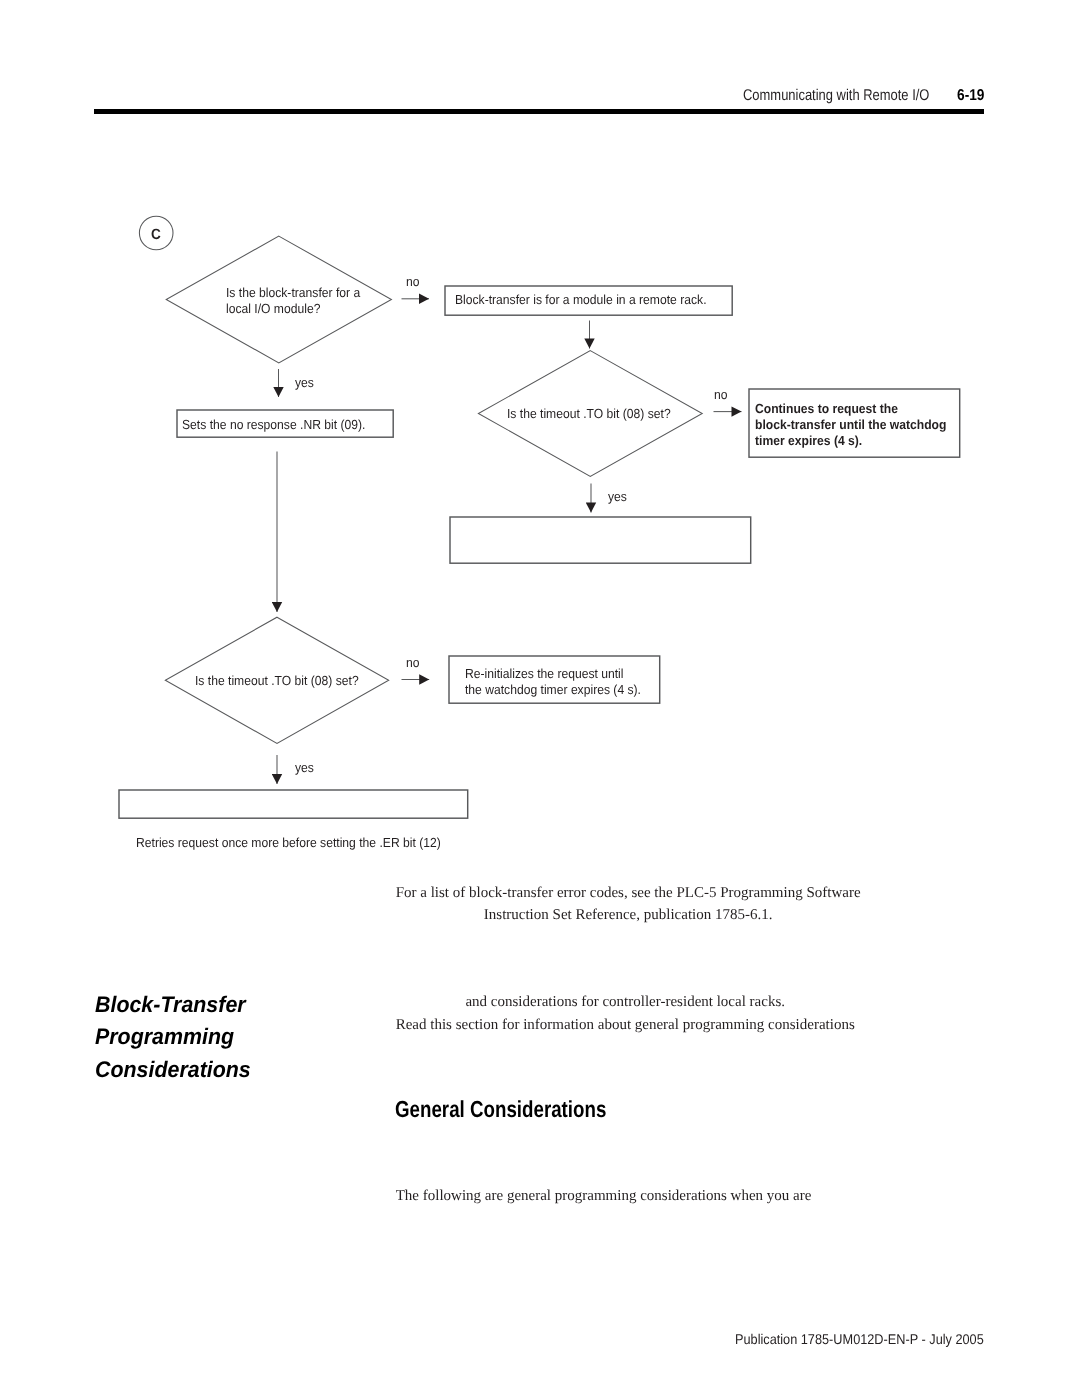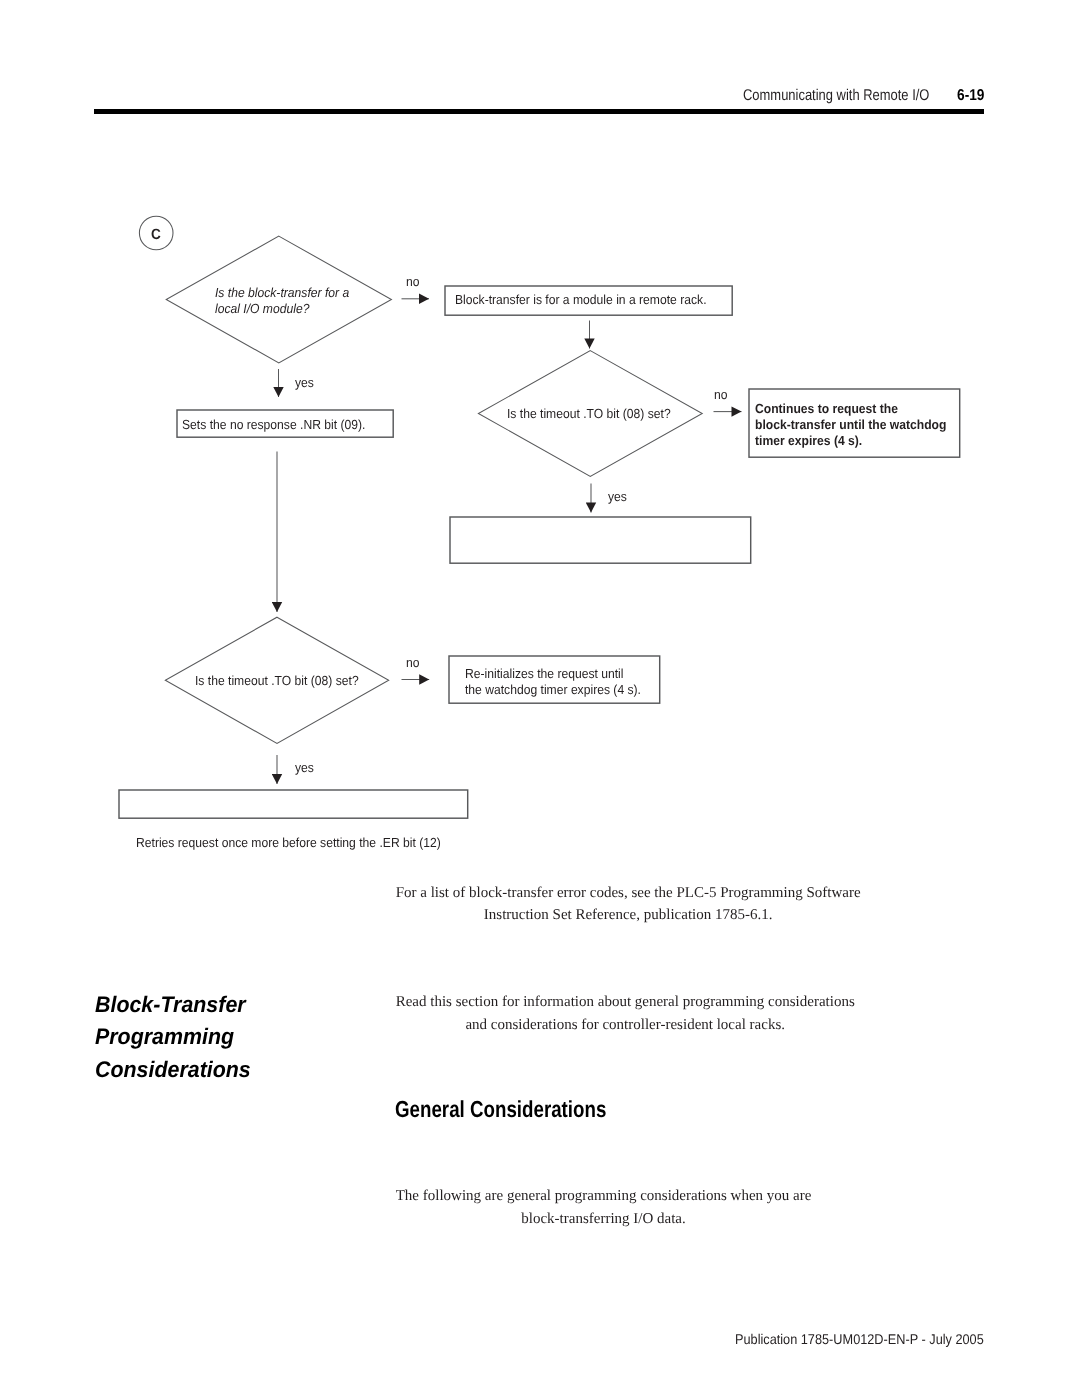--- a/index.html
+++ b/index.html
@@ -73,35 +73,35 @@
       <line x1="589.5" y1="320.5" x2="589.5" y2="348.5"></line>
       <line x1="713.5" y1="411.6" x2="741.5" y2="411.6"></line>
       <line x1="591" y1="483.5" x2="591" y2="512.5"></line>
       <line x1="277" y1="451.5" x2="277" y2="612"></line>
       <line x1="401.5" y1="679.5" x2="429.2" y2="679.5"></line>
       <line x1="277" y1="755" x2="277" y2="784"></line>
     </g>
 </svg>
 <div id="flow-text">
     <div class="fnode-text bold" style="left: 151.3px; top: 227.17px;"><div class="ln">C</div></div>
-    <div class="fnode-text" style="left: 215px; top: 284.83px; font-style: italic;"><div class="ln">Is the block-transfer for a</div><div class="ln">local I/O module?</div></div>
+    <div class="fnode-text" style="left: 226px; top: 284.83px;"><div class="ln">Is the block-transfer for a</div><div class="ln">local I/O module?</div></div>
     <div class="fnode-text" style="left: 405.5px; top: 274.33px;"><div class="ln">no</div></div>
     <div class="fnode-text" style="left: 295.2px; top: 374.73px;"><div class="ln">yes</div></div>
     <div class="fnode-text" style="left: 454.8px; top: 291.73px;"><div class="ln">Block-transfer is for a module in a remote rack.</div></div>
     <div class="fnode-text" style="left: 182.4px; top: 416.93px;"><div class="ln">Sets the no response .NR bit (09).</div></div>
     <div class="fnode-text" style="left: 507.4px; top: 405.93px;"><div class="ln">Is the timeout .TO bit (08) set?</div></div>
     <div class="fnode-text" style="left: 713.7px; top: 387.23px;"><div class="ln">no</div></div>
     <div class="fnode-text" style="left: 607.8px; top: 489.03px;"><div class="ln">yes</div></div>
     <div class="fnode-text" style="left: 755px; top: 401.23px; font-weight: bold;"><div class="ln">Continues to request the</div><div class="ln">block-transfer until the watchdog</div><div class="ln">timer expires (4 s).</div></div>
     <div class="fnode-text" style="left: 194.9px; top: 673.13px;"><div class="ln">Is the timeout .TO bit (08) set?</div></div>
     <div class="fnode-text" style="left: 405.5px; top: 655.43px;"><div class="ln">no</div></div>
     <div class="fnode-text" style="left: 294.9px; top: 760.13px;"><div class="ln">yes</div></div>
     <div class="fnode-text" style="left: 465px; top: 666.23px;"><div class="ln">Re-initializes the request until</div><div class="ln">the watchdog timer expires (4 s).</div></div>
     <div class="fnode-text" style="left: 135.7px; top: 787px; margin-top: 48px;"><div class="ln">Retries request once more before setting the .ER bit (12)</div></div>
   </div>
 
 <div class="abs serif" id="para1"><div class="ln">For a list of block-transfer error codes, see the PLC-5 Programming Software</div><div class="ln">Instruction Set Reference, publication 1785-6.1.</div></div>
 <div class="abs sanshead" id="sec-title"><div class="ln">Block-Transfer</div><div class="ln">Programming</div><div class="ln">Considerations</div></div>
-<div class="abs serif" id="para2"><div class="ln">Read this section for information about general programming considerations</div><div class="ln">and considerations for controller-resident local racks.</div></div>
+<div class="abs serif" id="para2"><div class="ln">and considerations for controller-resident local racks.</div><div class="ln">Read this section for information about general programming considerations</div></div>
 <div class="abs sanshead" id="subhead"><div class="ln">General Considerations</div></div>
-<div class="abs serif" id="para3"><div class="ln">The following are general programming considerations when you are</div><div class="ln">block-transferring I/O data.</div></div>
+<div class="abs serif" id="para3"><div class="ln">The following are general programming considerations when you are</div></div>
 
 <div id="footer" style="top: 1330.2px; left: 734.923px;">Publication 1785-UM012D-EN-P - July 2005</div>
 
 </body></html>

